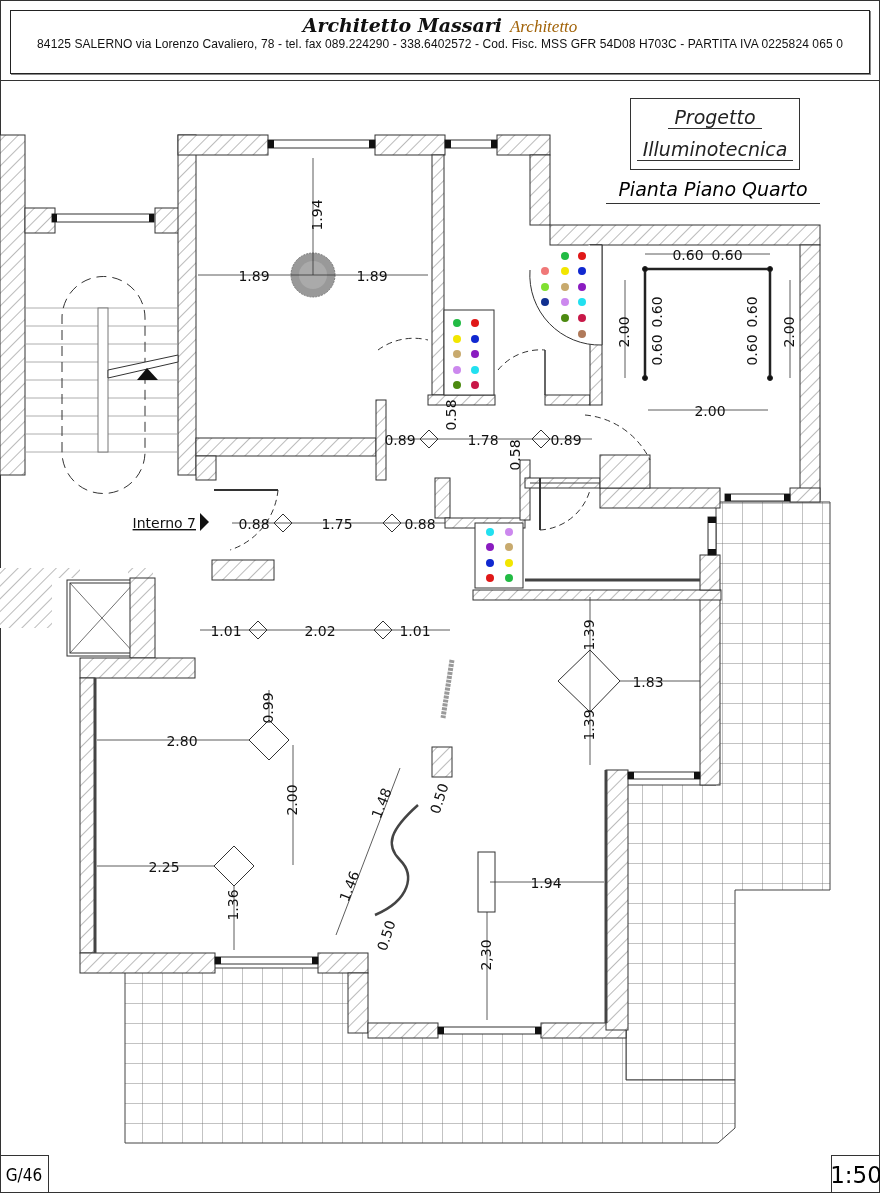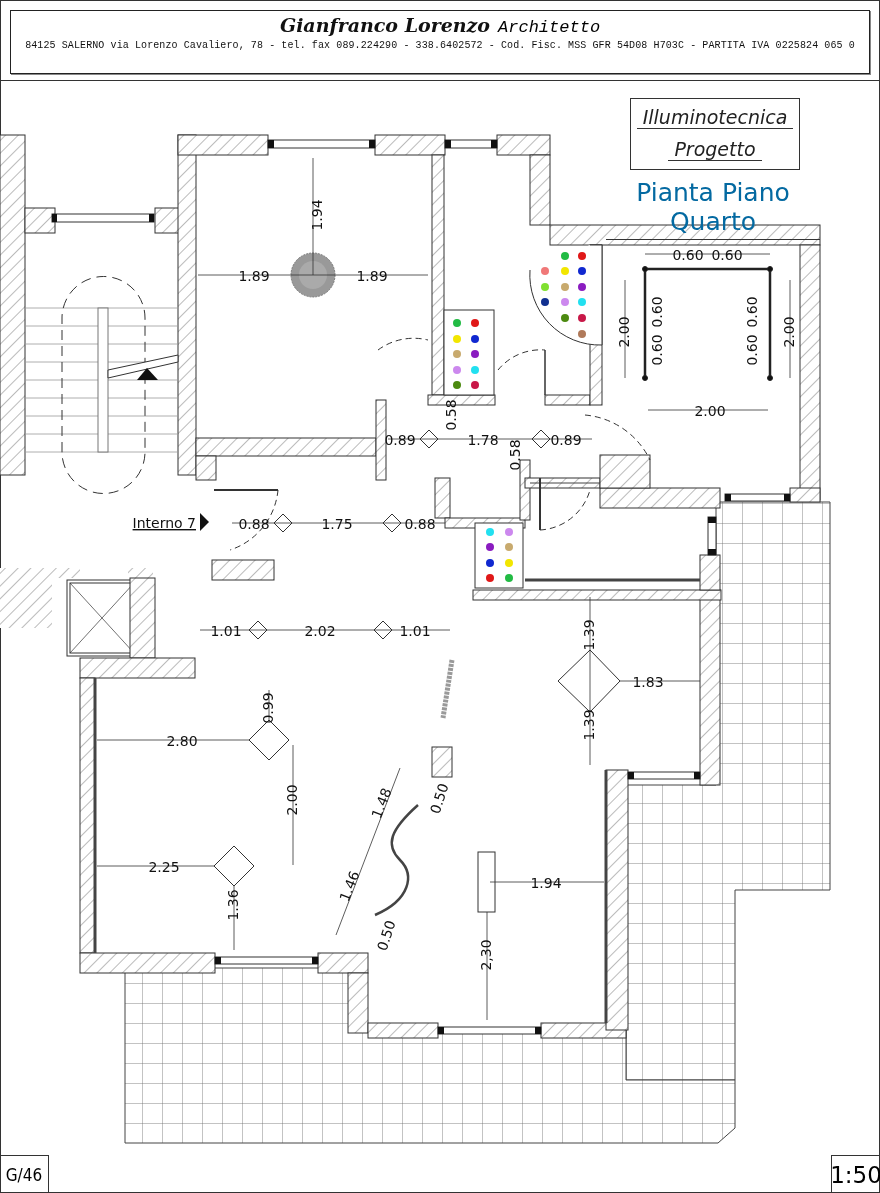--- a/index.html
+++ b/index.html
@@ -1,40 +1,40 @@
 <!DOCTYPE html>
 <html><head>
 <meta charset="utf-8">
 <style>
   html,body{margin:0;padding:0;background:#fff;}
   body{width:880px;height:1193px;position:relative;overflow:hidden;font-family:"DejaVu Sans",sans-serif;}
   .sheet{position:absolute;left:0;top:0;width:878px;height:1191px;border:1px solid #333;}
   .header{position:absolute;left:10px;top:10px;width:858px;height:62px;border:1px solid #222;box-shadow:1px 1px 0 #888;text-align:center;}
   .hdr-name{margin-top:3px;font-family:"DejaVu Serif",serif;font-style:italic;font-weight:bold;font-size:19px;color:#111;line-height:22px;}
-  .hdr-name .role{font-weight:normal;font-family:Liberation Mono, monospace;font-style:italic;font-size:17px;color:#000000;margin-left:8px;}
-  .hdr-line{font-family:Liberation Mono, monospace;font-size:10px;color:#111;line-height:13px;letter-spacing:0.1px;}
+  .hdr-name .role{font-weight:normal;font-family:Liberation Serif, serif;font-style:italic;font-size:17px;color:#a16207;margin-left:8px;}
+  .hdr-line{font-family:Liberation Sans, sans-serif;font-size:12px;color:#111;line-height:13px;letter-spacing:0.1px;}
   .hdr-rule{position:absolute;left:0;top:80px;width:880px;height:1px;background:#333;}
   .plan{position:absolute;left:0;top:81px;}
   .footer-left{position:absolute;left:0;top:1155px;width:48px;height:37px;border-top:1px solid #333;border-right:1px solid #333;font-size:17px;display:flex;align-items:center;justify-content:center;font-family:"DejaVu Sans Condensed","DejaVu Sans",sans-serif;}
   .footer-right{position:absolute;right:0;top:1155px;width:48px;height:37px;border-top:1px solid #333;border-left:1px solid #333;font-size:23px;display:flex;align-items:center;justify-content:center;}
   .title-box{position:absolute;left:630px;top:98px;width:168px;height:70px;border:1px solid #333;text-align:center;}
   .title-box div{font-family:"DejaVu Sans",sans-serif;font-style:italic;font-weight:200;font-size:19px;color:#222;line-height:28px;margin-top:4px;}
   .title-box div span{border-bottom:1px solid #333;padding:0 6px;}
-  .subtitle{position:absolute;left:606px;top:178px;width:214px;text-align:center;font-size:25px;color:#0369a1;border-bottom:1px solid #333;padding-bottom:3px;}
+  .subtitle{position:absolute;left:606px;top:178px;width:214px;text-align:center;font-style:italic;font-size:19px;color:#000000;border-bottom:1px solid #333;padding-bottom:3px;}
   svg text{font-family:"DejaVu Sans",sans-serif;}
   .dim{font-size:14px;fill:#111;}
 </style>
 </head>
 <body>
 
 <div class="sheet"></div>
 
 <div class="header">
   <div class="hdr-name">
-    <span>Gianfranco Lorenzo</span><span class="role">Architetto</span>
+    <span>Architetto Massari</span><span class="role">Architetto</span>
   </div>
   <div class="hdr-line">84125 SALERNO   via Lorenzo Cavaliero, 78  -  tel. fax 089.224290 - 338.6402572 -  Cod. Fisc. MSS GFR 54D08 H703C  -  PARTITA  IVA 0225824 065 0</div>
 </div>
 <div class="hdr-rule"></div>
 
 <svg class="plan" width="880" height="1074" viewBox="0 81 880 1074" xmlns="http://www.w3.org/2000/svg">
   <defs>
     <pattern id="hatch" patternUnits="userSpaceOnUse" width="9" height="9" patternTransform="rotate(45)">
       <rect width="9" height="9" fill="#fff"></rect>
       <line x1="0" y1="0" x2="0" y2="9" stroke="#555" stroke-width="0.8"></line>
@@ -290,19 +290,19 @@
     <text x="354" y="888" transform="rotate(-68 354 888)" text-anchor="middle">1.46</text>
     <text x="444" y="800" transform="rotate(-72 444 800)" text-anchor="middle">0.50</text>
     <text x="391" y="937" transform="rotate(-72 391 937)" text-anchor="middle">0.50</text>
     <text x="546" y="888" text-anchor="middle">1.94</text>
     <text x="491" y="955" transform="rotate(-90 491 955)" text-anchor="middle">2,30</text>
     <text x="196" y="528" text-anchor="end" text-decoration="underline">Interno 7</text>
   </g>
 </svg>
 
 <div class="title-box">
+  <div><span>Progetto</span></div>
   <div><span>Illuminotecnica</span></div>
-  <div><span>Progetto</span></div>
 </div>
 <div class="subtitle">Pianta Piano Quarto</div>
 
 <div class="footer-left">G/46</div>
 <div class="footer-right">1:50</div>
 
 </body></html>

